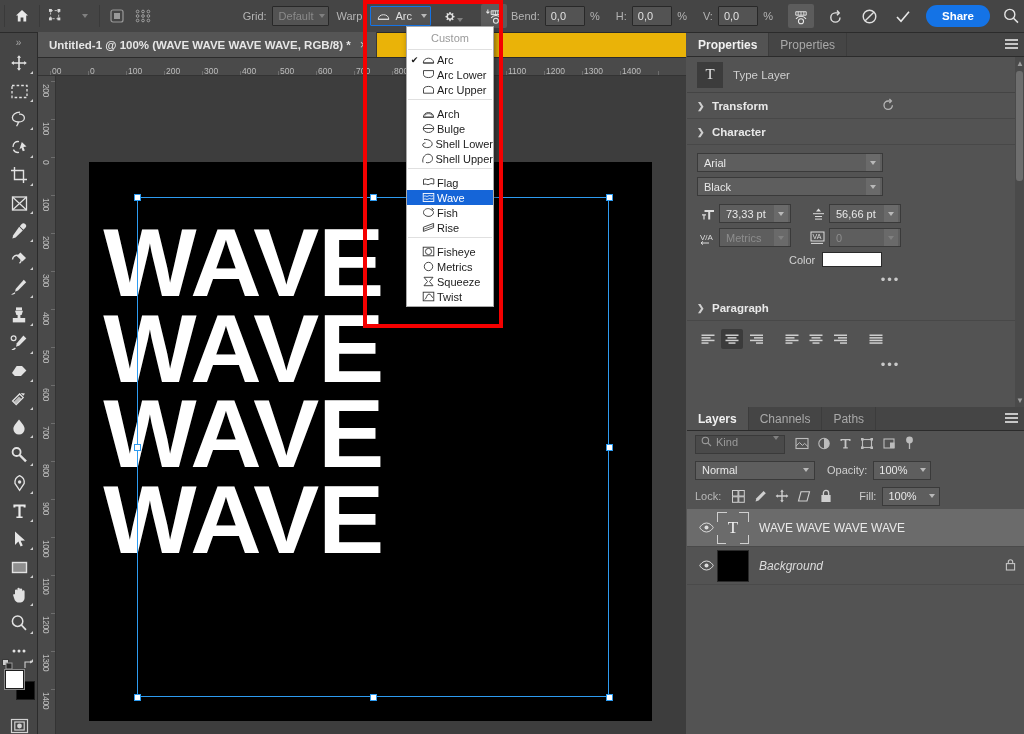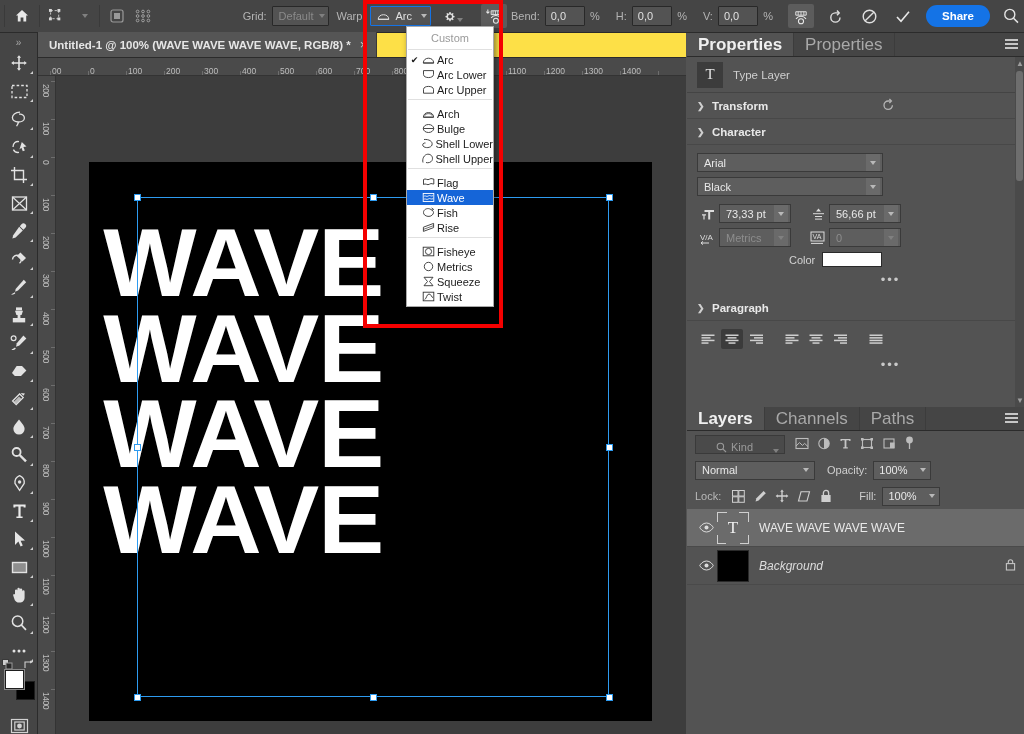--- a/index.html
+++ b/index.html
@@ -48,21 +48,21 @@
   .pct { color: #b4b4b4; margin: 0 9px 0 5px; }
   .share-btn {
     height: 22px; background: #1473e6; color: #fff; border-radius: 11px;
     padding: 0 16px; display: flex; align-items: center;
     font-size: 11.5px; font-weight: 600;
   }
 
   
   .tabbar {
     position: absolute; left: 38px; top: 33px; width: 648px; height: 25px;
-    background: #fde047; border-bottom: 1px solid #2b2b2b;
+    background: #eab308; border-bottom: 1px solid #2b2b2b;
     display: flex; align-items: flex-end;
   }
   .doc-tab {
     height: 25px; background: #555; display: flex; align-items: center;
     padding: 0 9px 0 11px; font-size: 11.5px; color: #e6e6e6;
     border-right: 1px solid #383838; font-weight: 700;
   }
   .tab-close { margin-left: 9px; color: #c8c8c8; font-size: 13px; font-weight: 400; }
 
   
@@ -139,21 +139,21 @@
     position: absolute; left: 687px; top: 33px; width: 337px; height: 701px;
     background: #535353;
   }
   .panel { background: #535353; }
   .panel-tabs {
     height: 24px; background: #454545; display: flex; align-items: stretch;
     border-bottom: 1px solid #2b2b2b; position: relative;
   }
   .ptab {
     display: flex; align-items: center; padding: 0 11px;
-    font-size: 17px; color: #a9a9a9; border-right: 1px solid #3c3c3c;
+    font-size: 12px; color: #a9a9a9; border-right: 1px solid #3c3c3c;
   }
   .ptab.active { background: #535353; color: #f0f0f0; font-weight: 700; }
   .pmenu { position: absolute; right: 6px; top: 6px; width: 13px; }
   .pmenu span { display: block; height: 1.5px; background: #c6c6c6; margin-bottom: 2.5px; }
 
   .prop-head {
     height: 36px; display: flex; align-items: center; padding: 0 10px;
     border-bottom: 1px solid #444;
   }
   .type-chip {
@@ -190,21 +190,21 @@
   .para-body { padding: 8px 10px 10px 10px; }
   .align-row { display: flex; align-items: center; }
   .align-btn { width: 22px; height: 20px; display: flex; align-items: center;
                justify-content: center; margin-right: 2px; border-radius: 2px; }
   .align-btn.active { background: #3b3b3b; }
   .align-gap { width: 12px; }
 
   .lay-filter { height: 26px; display: flex; align-items: center; padding: 0 8px; }
   .kind-box {
     width: 90px; height: 19px; background: #4a4a4a; border: 1px solid #3a3a3a;
-    display: flex; align-items: flex-end; padding: 0 3px 0 20px; color: #9a9a9a;
+    display: flex; align-items: flex-start; padding: 0 3px 0 5px; color: #9a9a9a;
   }
   .lay-modes { height: 26px; display: flex; align-items: center; padding: 0 8px; }
   .mode-box {
     width: 120px; height: 19px; background: #5e5e5e; border: 1px solid #3a3a3a;
     display: flex; align-items: center; justify-content: space-between;
     padding: 0 2px 0 6px; color: #e8e8e8;
   }
   .num-box {
     height: 19px; background: #5e5e5e; border: 1px solid #3a3a3a;
     display: flex; align-items: center; justify-content: space-between;

